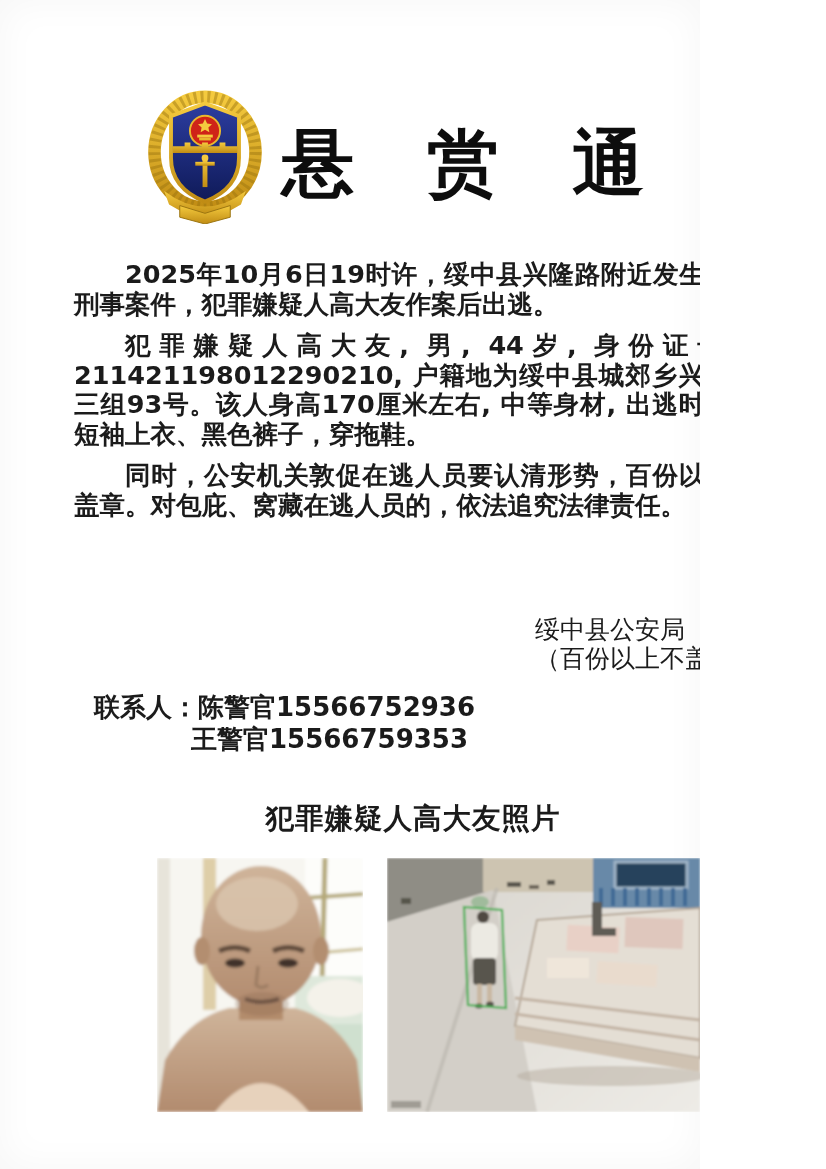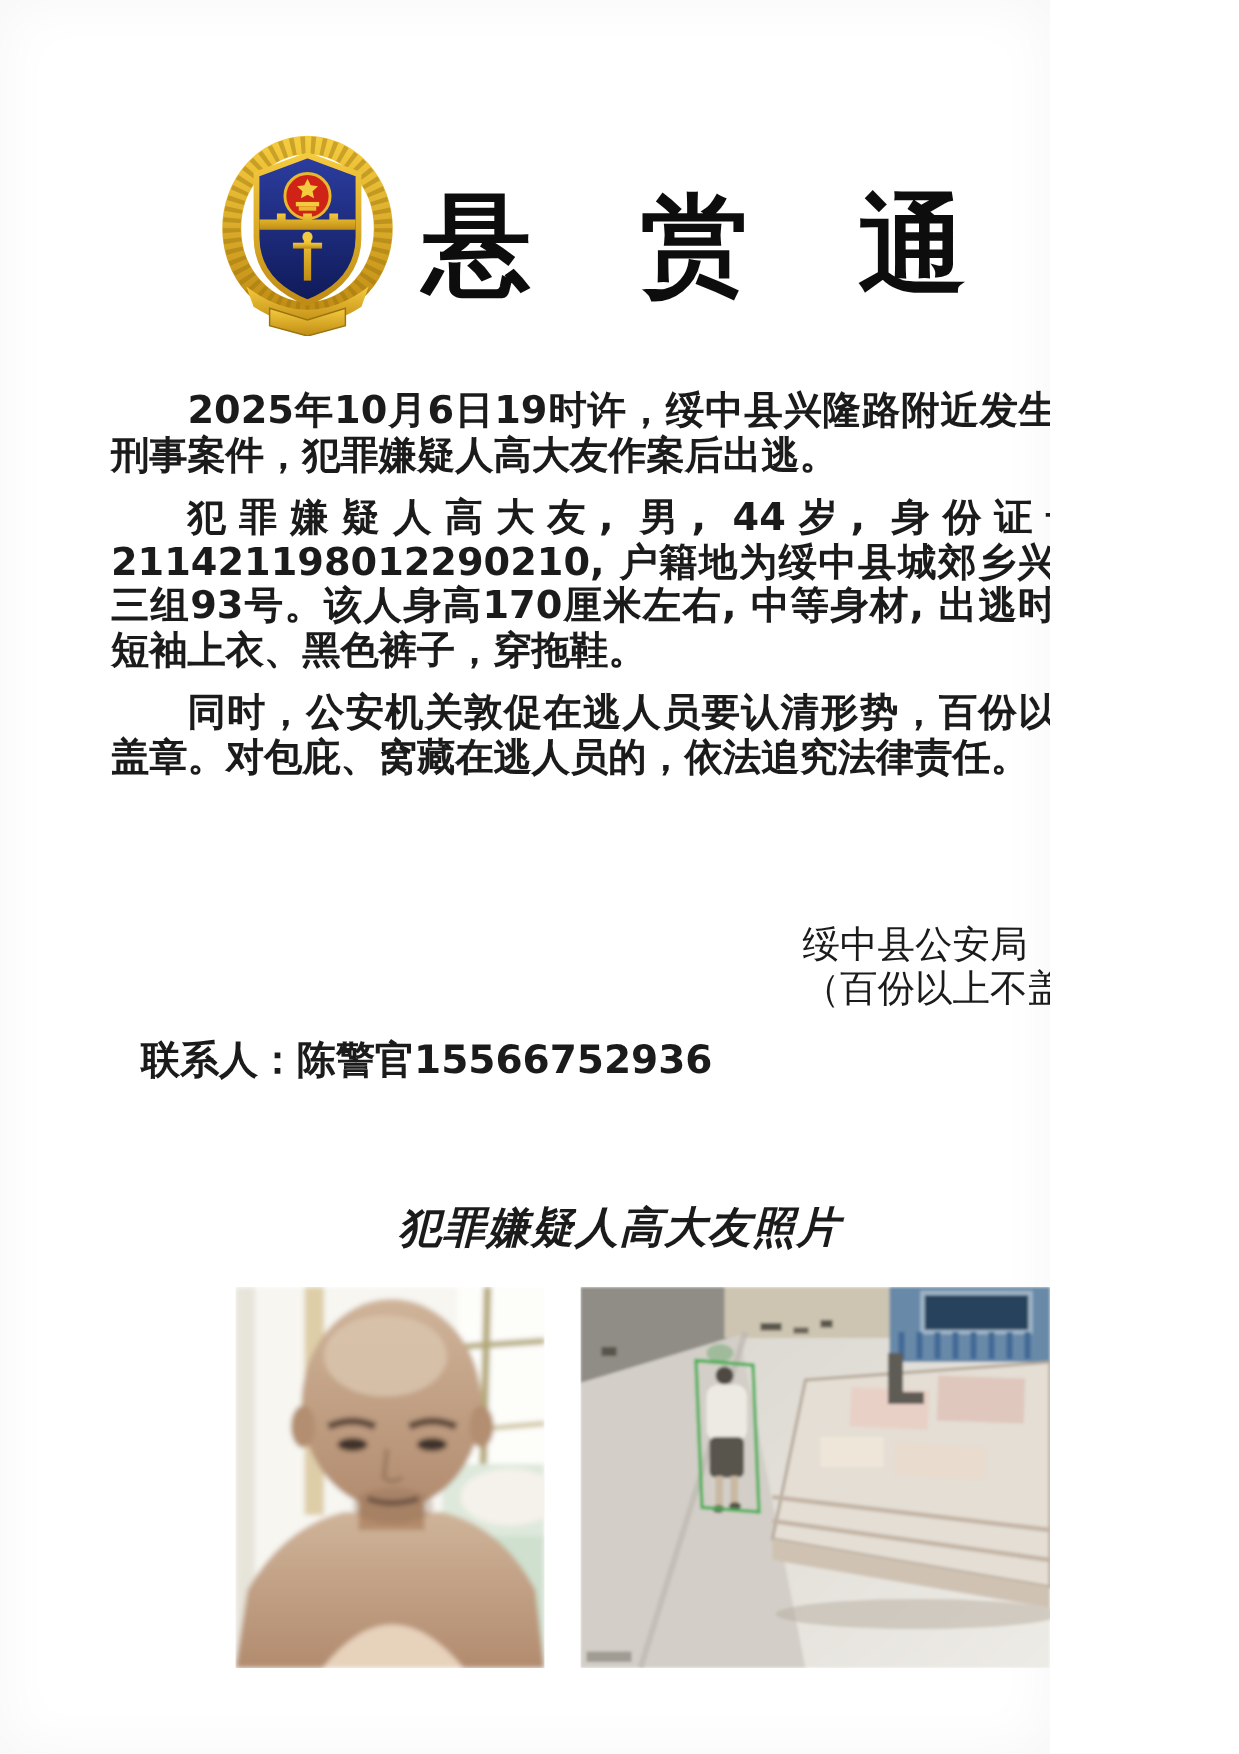--- a/index.html
+++ b/index.html
@@ -25,21 +25,21 @@
     position:absolute; left:535px; top:615px; width:240px;
     text-align:left; font-size:25px; line-height:29px; font-weight:normal;
   }
   .contacts {
     position:absolute; left:94px; top:691px;
     font-size:26px; line-height:32px; font-weight:bold; white-space:nowrap;
   }
   .contacts .line2 { padding-left:97px; }
   .photo-caption {
     position:absolute; left:0; top:800px; width:826px;
-    text-align:center; font-size:28.5px; font-weight:bold; letter-spacing:1px;font-style:italic;
+    text-align:center; font-size:28.5px; font-weight:bold; letter-spacing:1px;
   }
   .photo { position:absolute; top:858px; display:block; }
   .photo.left  { left:157px; width:206px; height:254px; }
   .photo.right { left:387px; width:313px; height:254px; }
 </style>
 </head>
 <body>
 
 <div class="page">
 
@@ -77,20 +77,21 @@
     <p>同时，公安机关敦促在逃人员要认清形势，百份以上不盖章。对包庇、窝藏在逃人员的，依法追究法律责任。</p>
   </div>
 
   <div class="signature">
     <div>绥中县公安局</div>
     <div>（百份以上不盖章）</div>
   </div>
 
   <div class="contacts">
     <div class="line1">联系人：陈警官15566752936</div>
+    <div class="line2">王警官15566759353</div>
   </div>
 
   <div class="photo-caption">犯罪嫌疑人高大友照片</div>
 
   <svg class="photo left" viewBox="0 0 206 254" aria-hidden="true">
     <defs>
       <filter id="pb1" x="-5%" y="-5%" width="110%" height="110%">
           <feGaussianBlur stdDeviation="1.6"></feGaussianBlur>
         </filter>
       <linearGradient id="skin" x1="0" y1="0" x2="0" y2="1">

